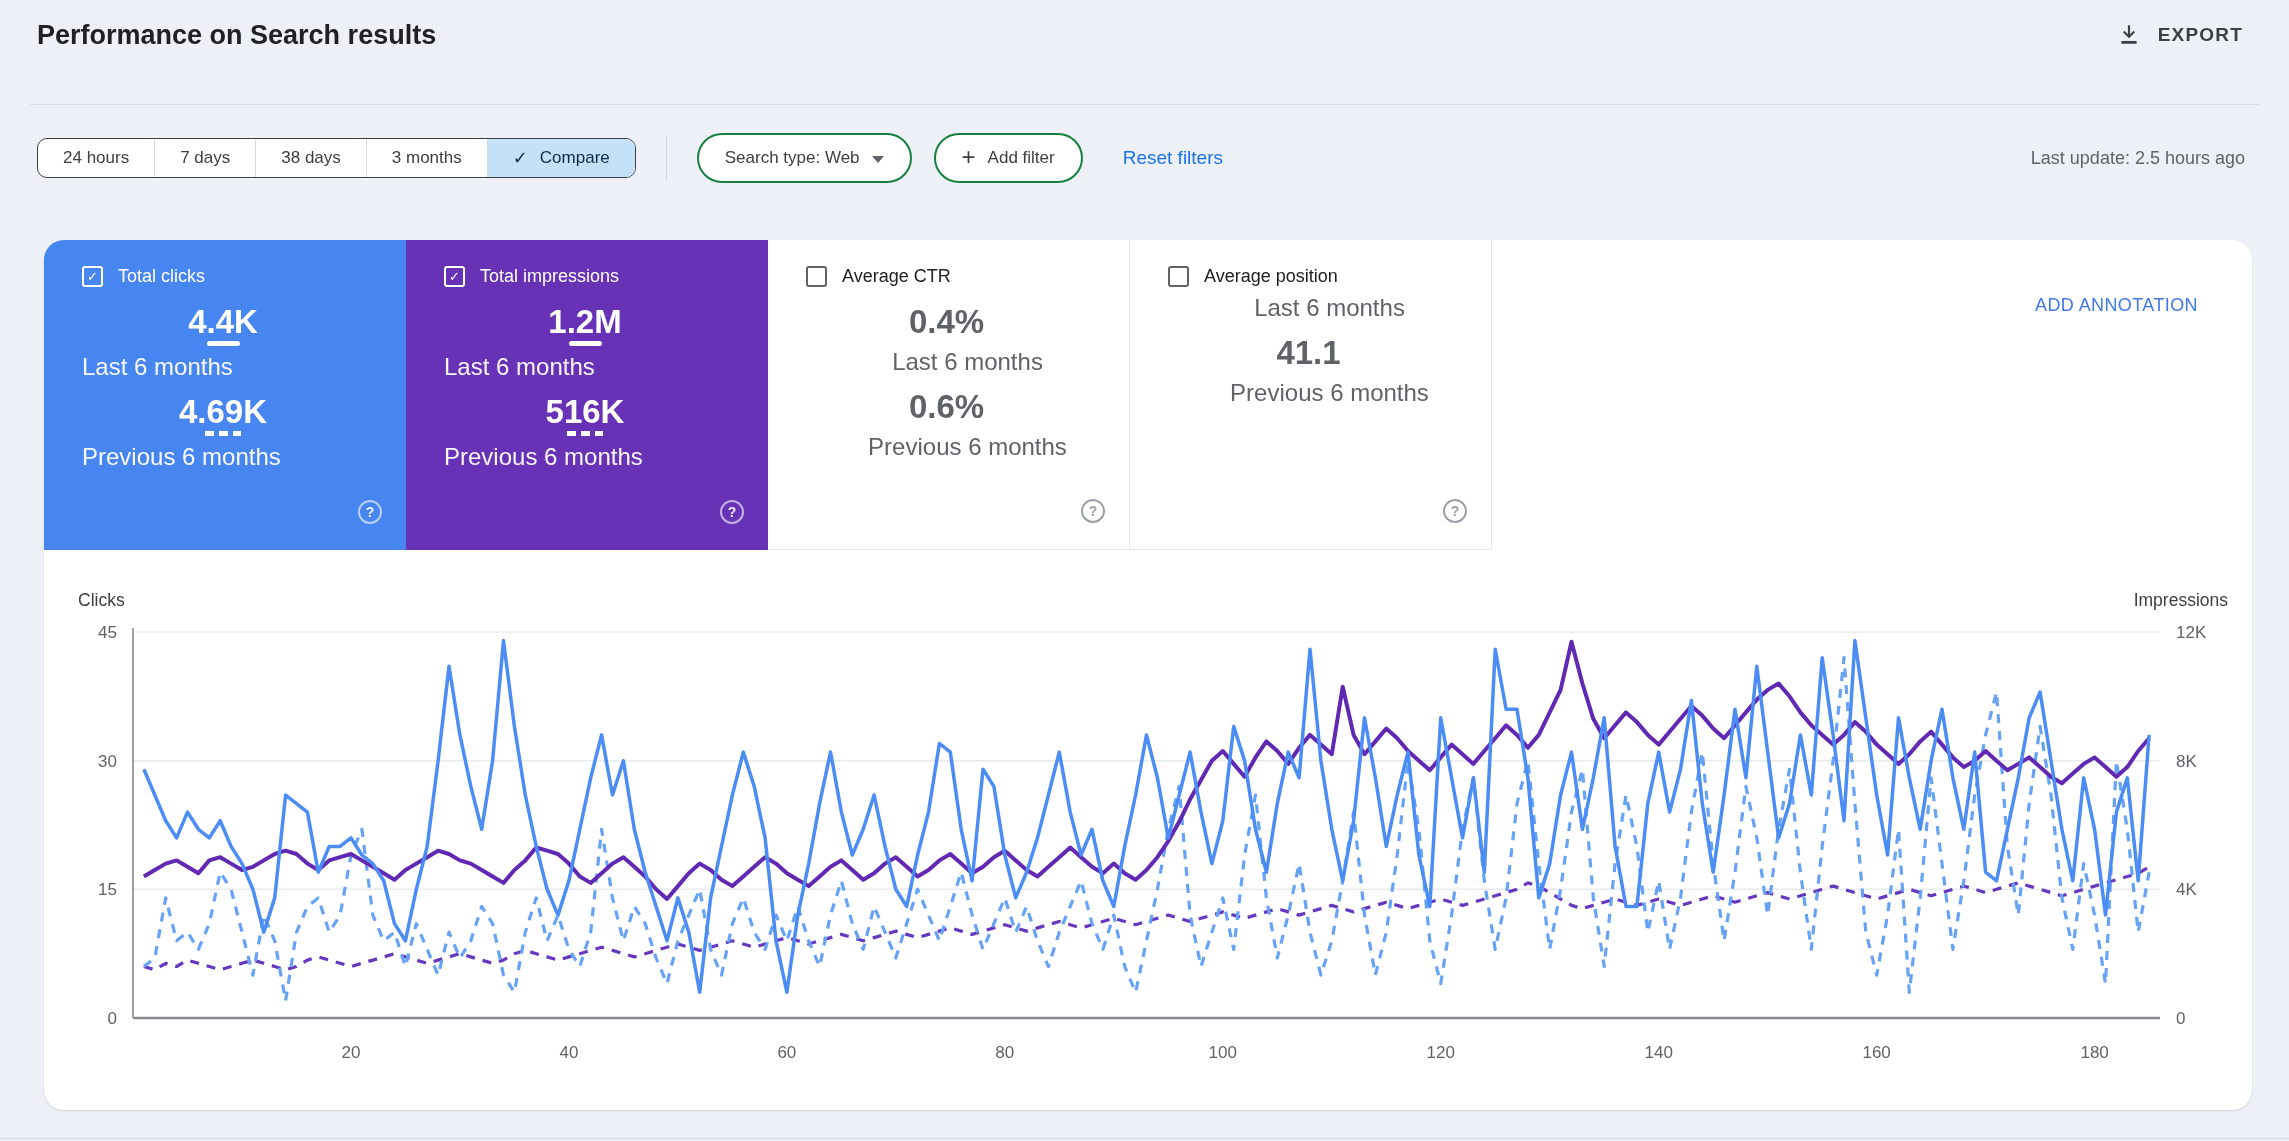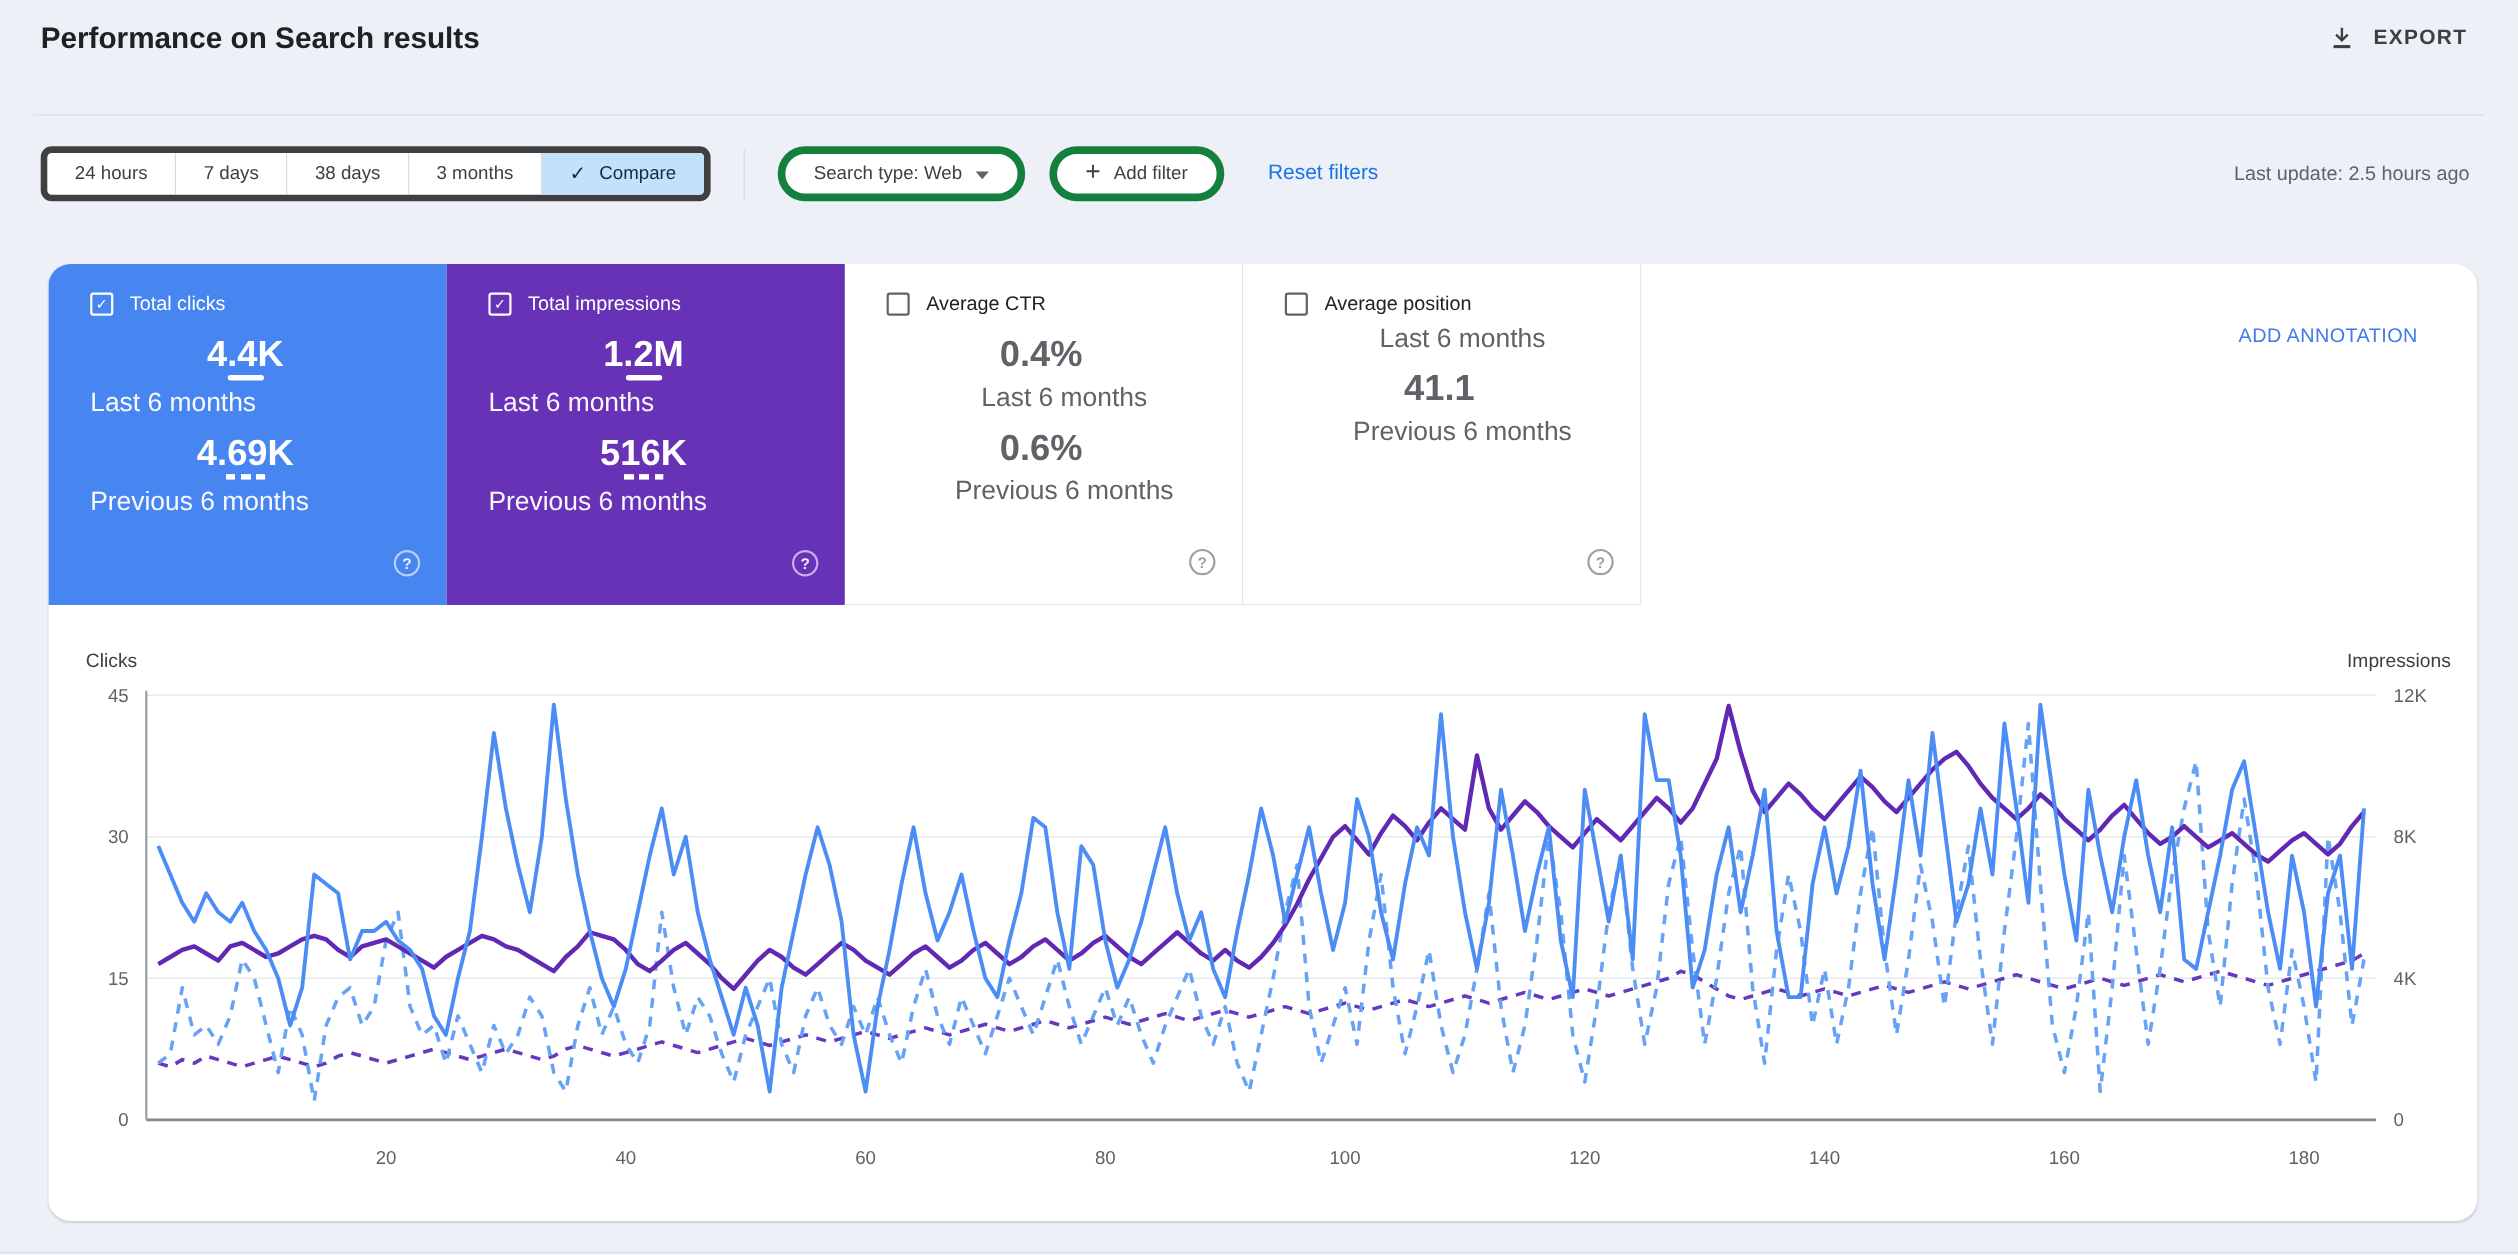--- a/index.html
+++ b/index.html
@@ -8,28 +8,28 @@
     background:#edf1f7;
     font-family:"Liberation Sans","DejaVu Sans",sans-serif;
     color:#202124;
   }
   .page-title{position:absolute;left:37px;top:20px;font-size:27px;font-weight:700;color:#202124;}
   .export-btn{position:absolute;right:44px;top:16px;display:flex;align-items:center;gap:16px;
     color:#3c4043;font-size:19px;font-weight:700;letter-spacing:1.2px;cursor:pointer;background:none;border:none;padding:6px 2px;}
   .header-divider{position:absolute;top:104px;left:30px;right:30px;height:1px;background:#d9dde3;}
 
   .toolbar{position:absolute;top:133px;left:37px;right:44px;height:50px;display:flex;align-items:center;}
-  .seg-group{display:flex;border:6px solid #404040;border-radius:10px;overflow:hidden;background:#fff;height:50px;box-sizing:border-box;}
+  .seg-group{display:flex;border:1px solid #404040;border-radius:10px;overflow:hidden;background:#fff;height:40px;box-sizing:border-box;}
   .seg{display:flex;align-items:center;gap:12px;padding:0 25px;font-size:17px;color:#3c4043;background:transparent;
     border:none;border-left:1px solid #d5d9de;cursor:pointer;font-family:inherit;height:100%;box-sizing:border-box;}
   .seg:first-child{border-left:none;}
   .seg.sel{background:#c3e1f9;color:#0c2d48;font-weight:500;}
   .seg .check{font-size:18px;font-weight:700;color:#0c2d48;}
   .vsep{width:1px;height:46px;background:#d5d9de;margin:0 30px;}
-  .chip{display:flex;align-items:center;gap:12px;height:50px;box-sizing:border-box;border:7px solid #15803d;border-radius:25px;
+  .chip{display:flex;align-items:center;gap:12px;height:50px;box-sizing:border-box;border:2px solid #15803d;border-radius:25px;
     padding:0 26px;background:#fff;font-size:17px;color:#3c4043;cursor:pointer;font-family:inherit;}
   .chip + .chip{margin-left:22px;}
   .caret{width:0;height:0;border-left:6px solid transparent;border-right:6px solid transparent;border-top:7px solid #5f6368;margin-top:2px;}
   .plus{font-size:24px;font-weight:400;color:#3c4043;line-height:1;margin-top:-2px;}
   .reset-link{margin-left:34px;color:#1a73e8;font-size:19px;font-weight:500;cursor:pointer;background:none;border:none;font-family:inherit;}
   .last-update{margin-left:auto;color:#5f6368;font-size:18px;}
 
   .card{position:absolute;left:44px;top:240px;width:2208px;height:870px;background:#fff;border-radius:20px;
     box-shadow:0 1px 2px rgba(60,64,67,.18);overflow:hidden;}
   .tiles{display:flex;height:310px;}

